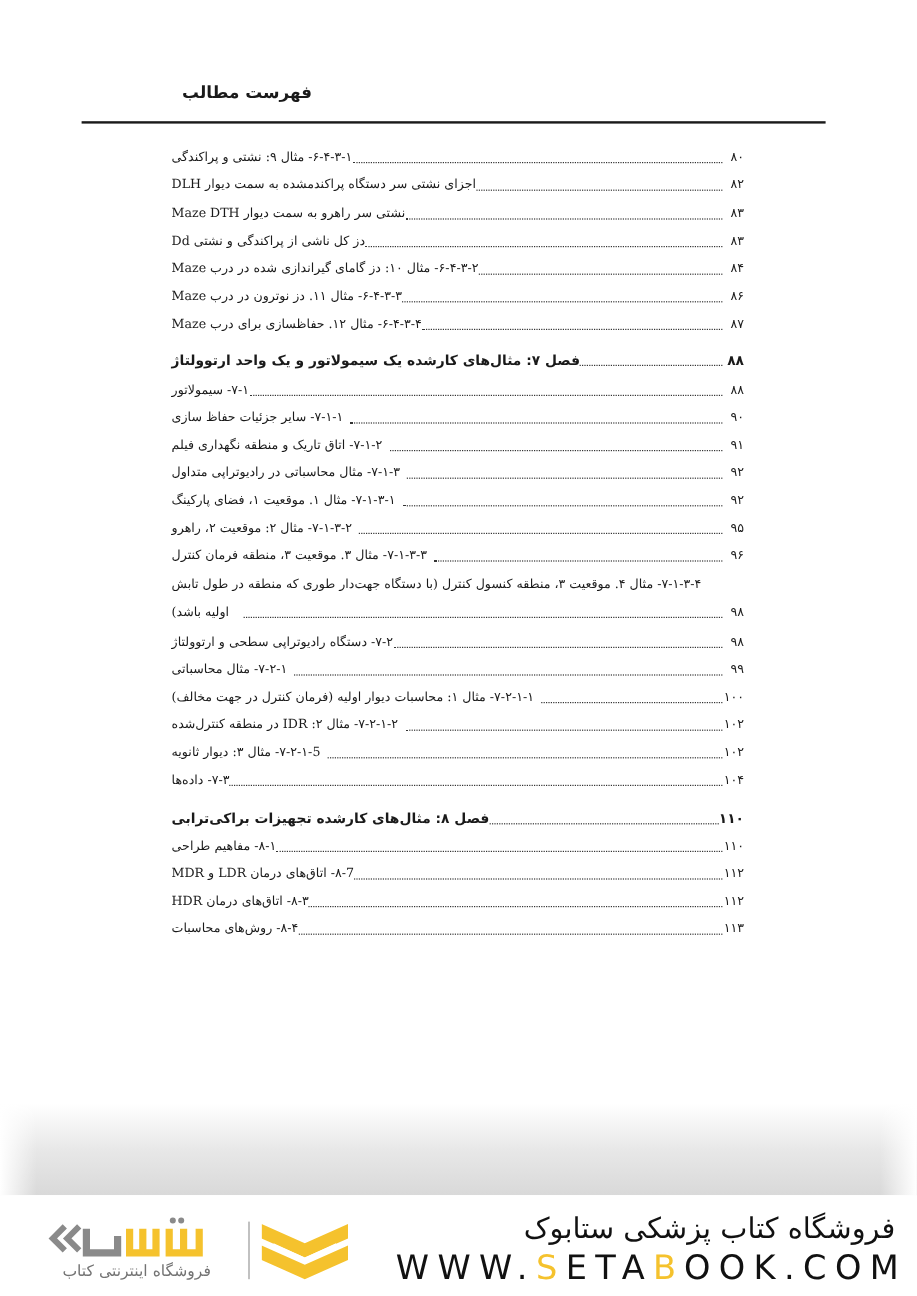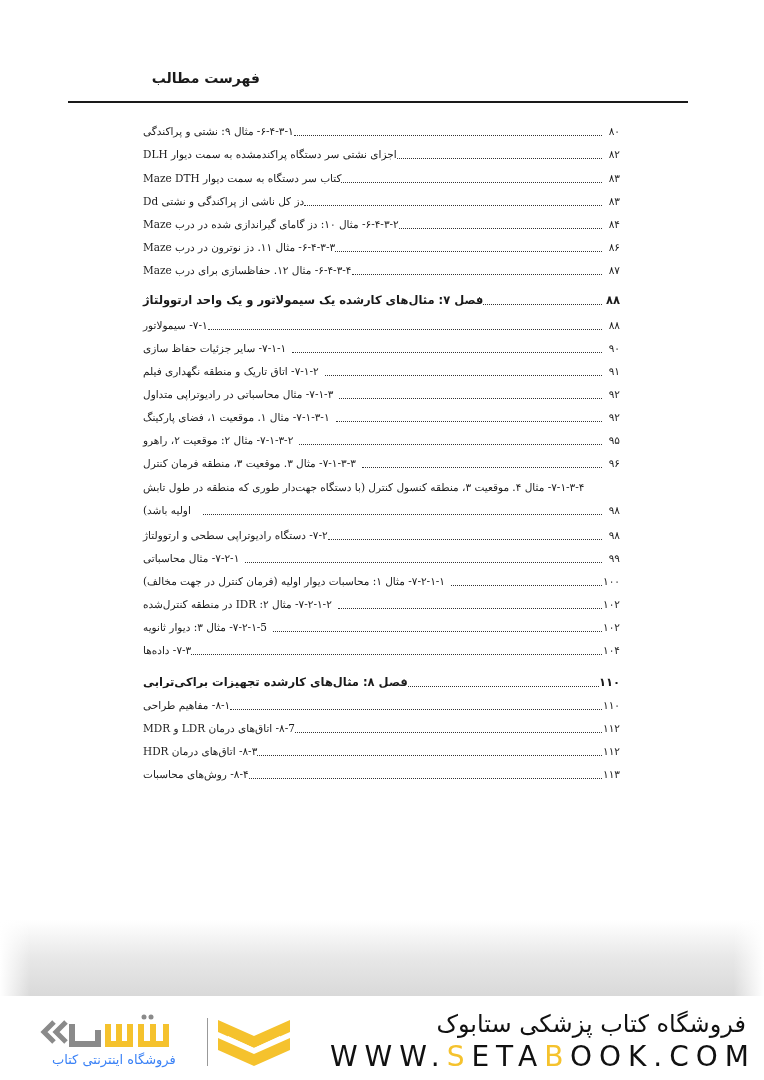--- a/index.html
+++ b/index.html
@@ -24,41 +24,41 @@
           background:linear-gradient(to right, #fff 0%, rgba(255,255,255,0) 4%, rgba(255,255,255,0) 96%, #fff 100%); }
   .footer { position:absolute; left:0; top:996px; width:764px; height:84px; background:#ffffff; }
   .store-name { position:absolute; right:18px; top:14px; font-size:24px; direction:rtl; color:#111;
                 font-family:"DejaVu Sans", sans-serif; }
   .store-url { position:absolute; right:8px; top:44px; font-size:28px; letter-spacing:7px; color:#111;
                font-family:"DejaVu Sans", sans-serif; }
   .store-url .hl { color:#f5c22d; }
   .logo-mark { position:absolute; left:218px; top:18px; width:72px; height:60px; }
   .logo-divider { position:absolute; left:207px; top:22px; width:1px; height:48px; background:#999; }
   .logo-word { position:absolute; left:40px; top:18px; width:160px; height:36px; }
-  .logo-tag { position:absolute; left:52px; top:56px; font-size:13px; color:#3b82f6; direction:rtl; }
+  .logo-tag { position:absolute; left:52px; top:56px; font-size:13px; color:#737373; direction:rtl; }
 </style>
 </head>
 <body>
 
 <div class="page-title">فهرست مطالب</div>
 <div class="rule"></div>
 
 <div class="toc">
   <div class="row" style="top:121px">
       <span class="title">۶-۴-۳-۱- مثال ۹: نشتی و پراکندگی</span>
       <span class="dots"></span>
       <span class="page">۸۰</span>
     </div>
   <div class="row" style="top:144px">
       <span class="title">اجزای نشتی سر دستگاه پراکندمشده به سمت دیوار DLH</span>
       <span class="dots"></span>
       <span class="page">۸۲</span>
     </div>
   <div class="row" style="top:168px">
-      <span class="title">کتاب سر دستگاه به سمت دیوار Maze  DTH</span>
+      <span class="title">نشتی سر راهرو به سمت دیوار Maze  DTH</span>
       <span class="dots"></span>
       <span class="page">۸۳</span>
     </div>
   <div class="row" style="top:191px">
       <span class="title">دز کل ناشی از پراکندگی و نشتی Dd</span>
       <span class="dots"></span>
       <span class="page">۸۳</span>
     </div>
   <div class="row" style="top:214px">
       <span class="title">۶-۴-۳-۲- مثال ۱۰: دز گامای گیراندازی شده در درب Maze</span>

